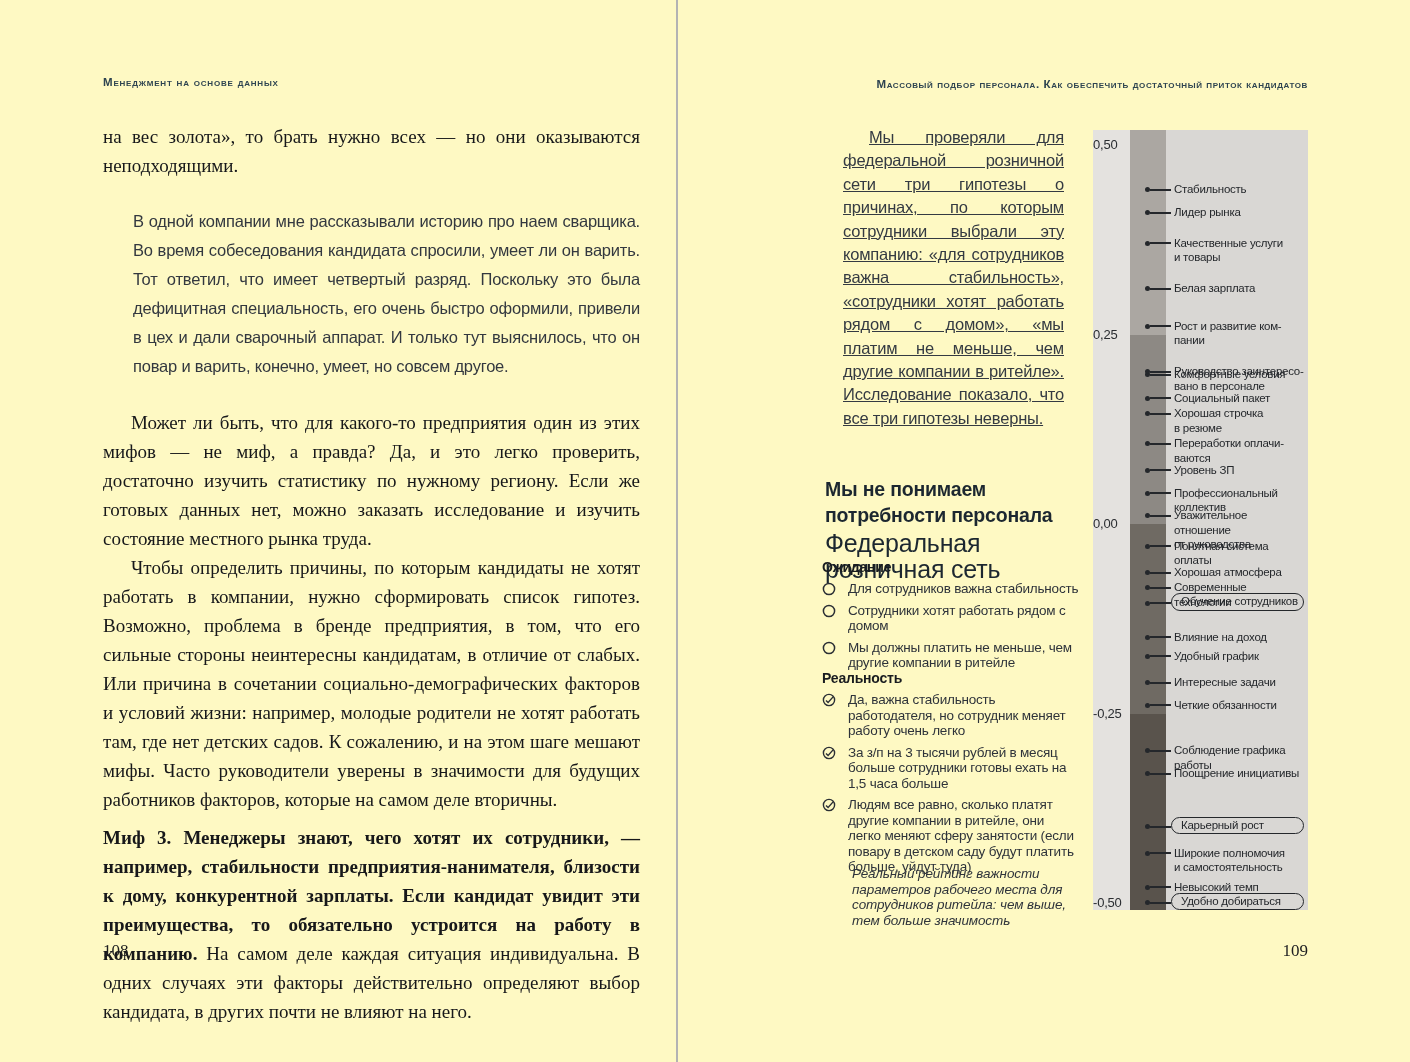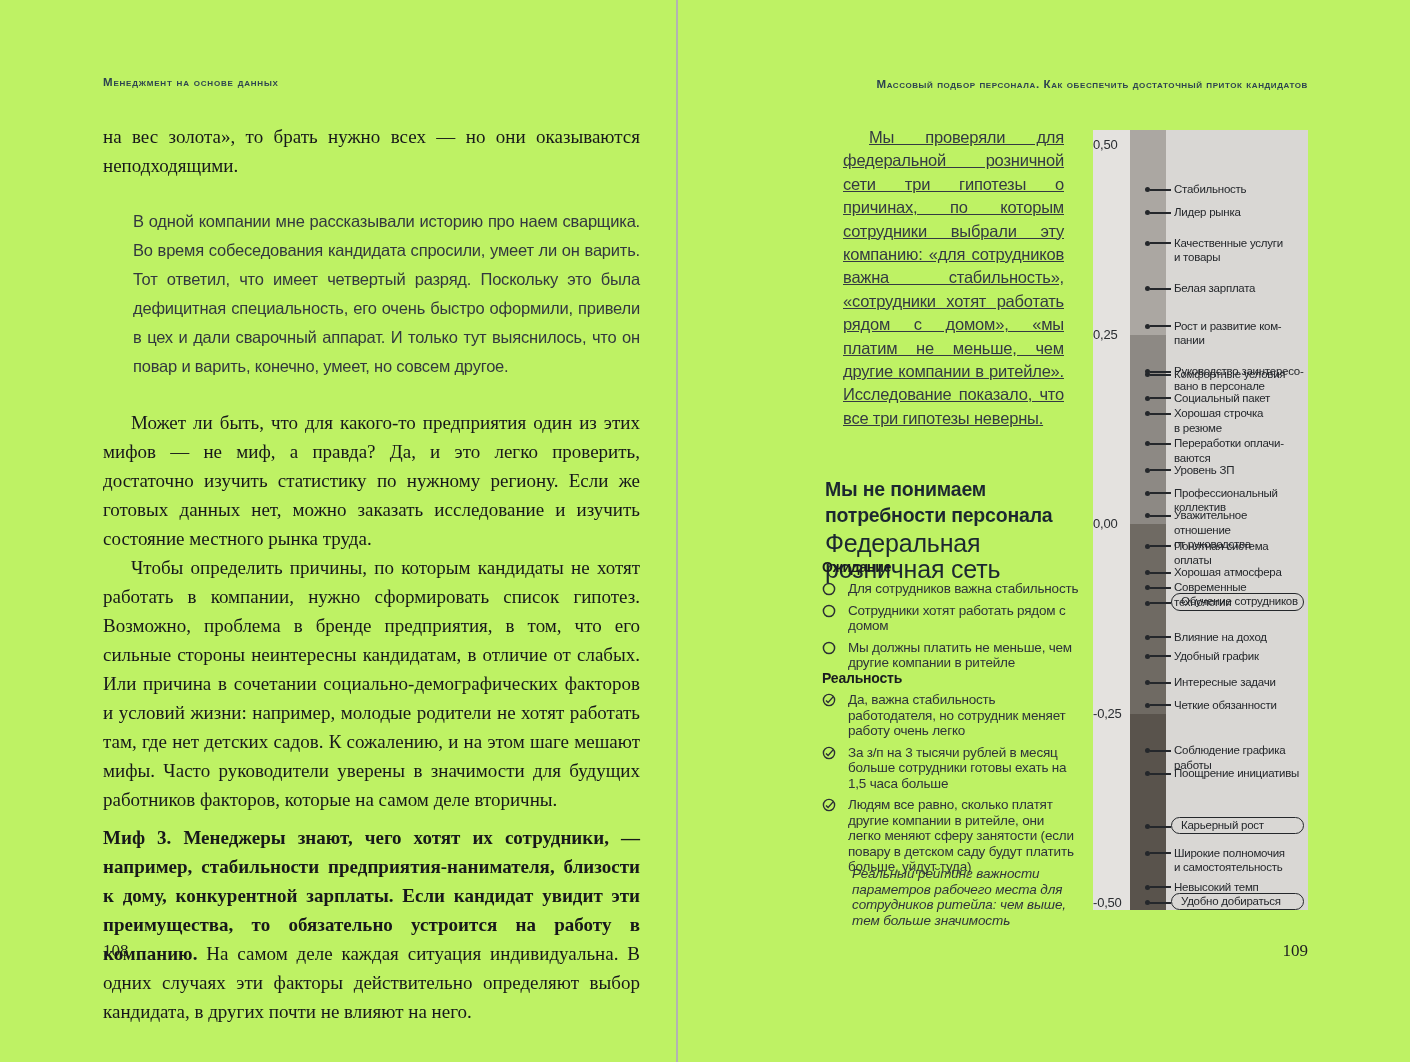--- a/index.html
+++ b/index.html
@@ -1,16 +1,16 @@
 <!DOCTYPE html>
 <html><head>
 <meta charset="utf-8">
 <style>
   html,body{margin:0;padding:0;background:#ffffff;}
-  .canvas{position:relative;width:1410px;height:1062px;background:#bef264;overflow:hidden;
+  .canvas{position:relative;width:1410px;height:1062px;background:#fef9c3;overflow:hidden;
           font-family:"Liberation Sans",sans-serif;}
   .gutter{position:absolute;left:676px;top:0;width:2px;height:1062px;background:#b3b3b3;}
 
   
   .page-left{position:absolute;left:103px;top:76px;width:537px;}
   .running-head{font-size:11.5px;font-weight:600;font-variant:small-caps;
                 letter-spacing:.8px;color:#2d4350;}
   .serif{font-family:"Liberation Serif",serif;font-size:19px;line-height:29px;
          color:#17181a;text-align:justify;margin:0;}
   .p1{margin-top:34px;}

